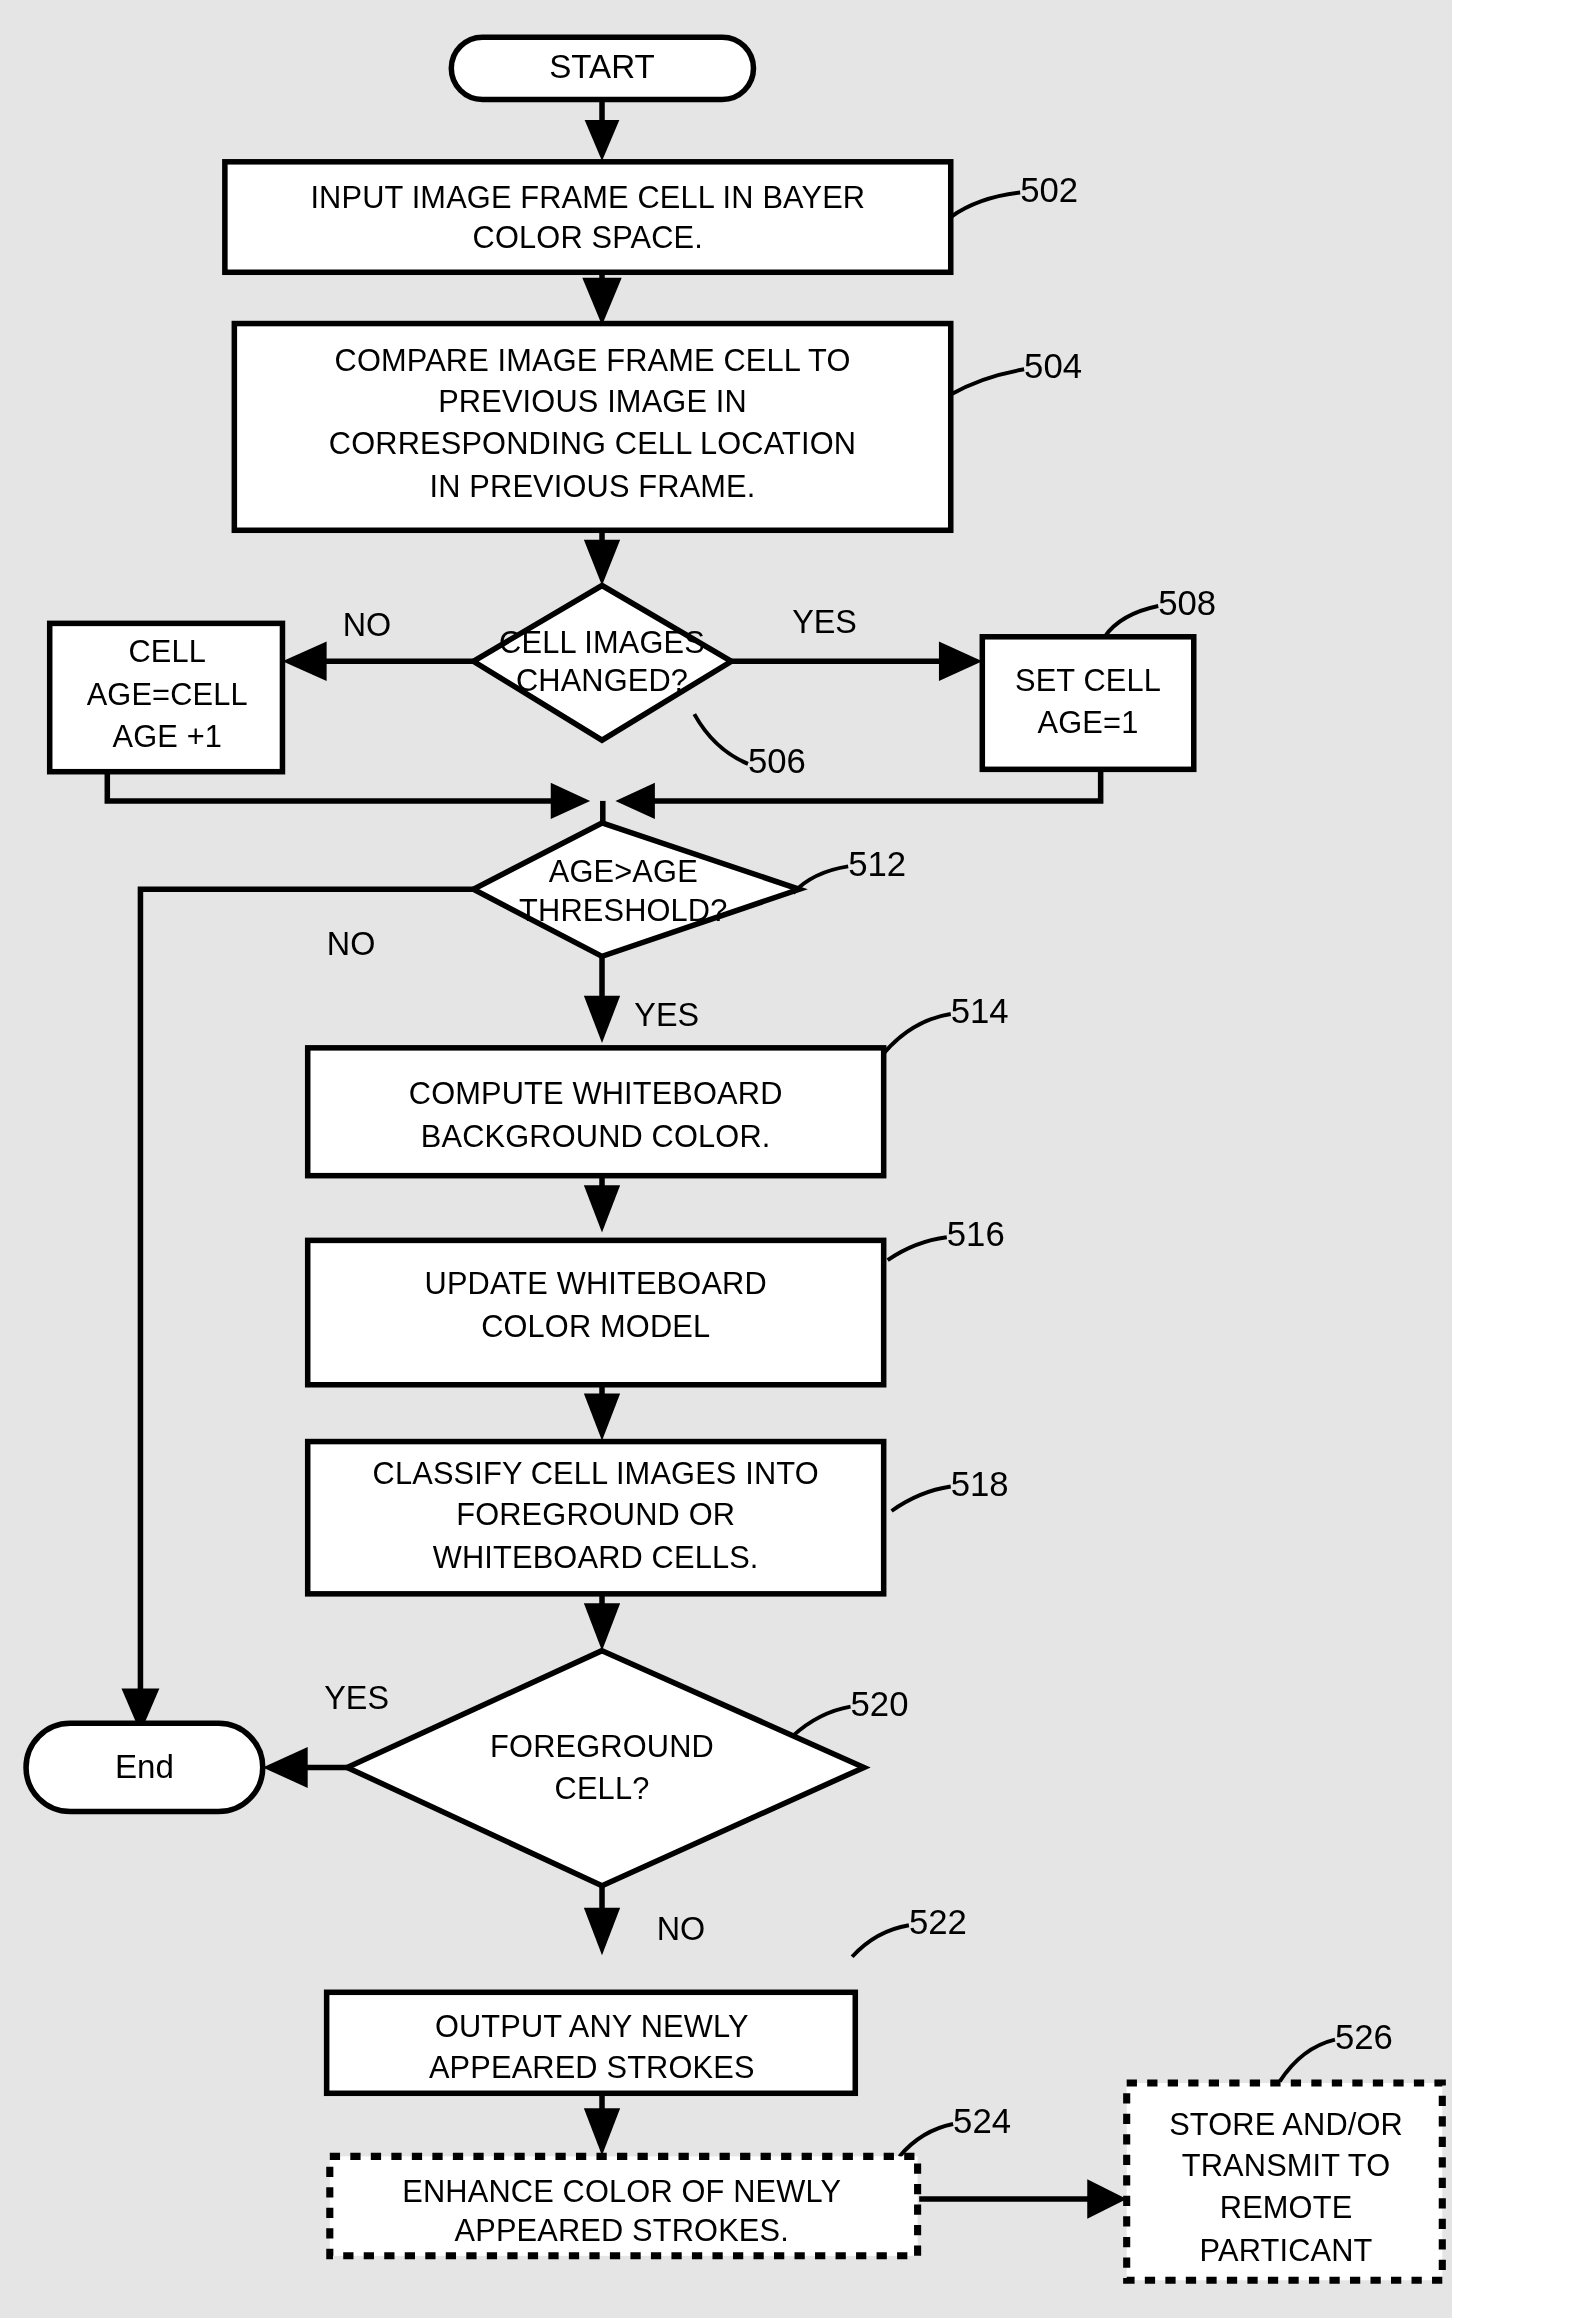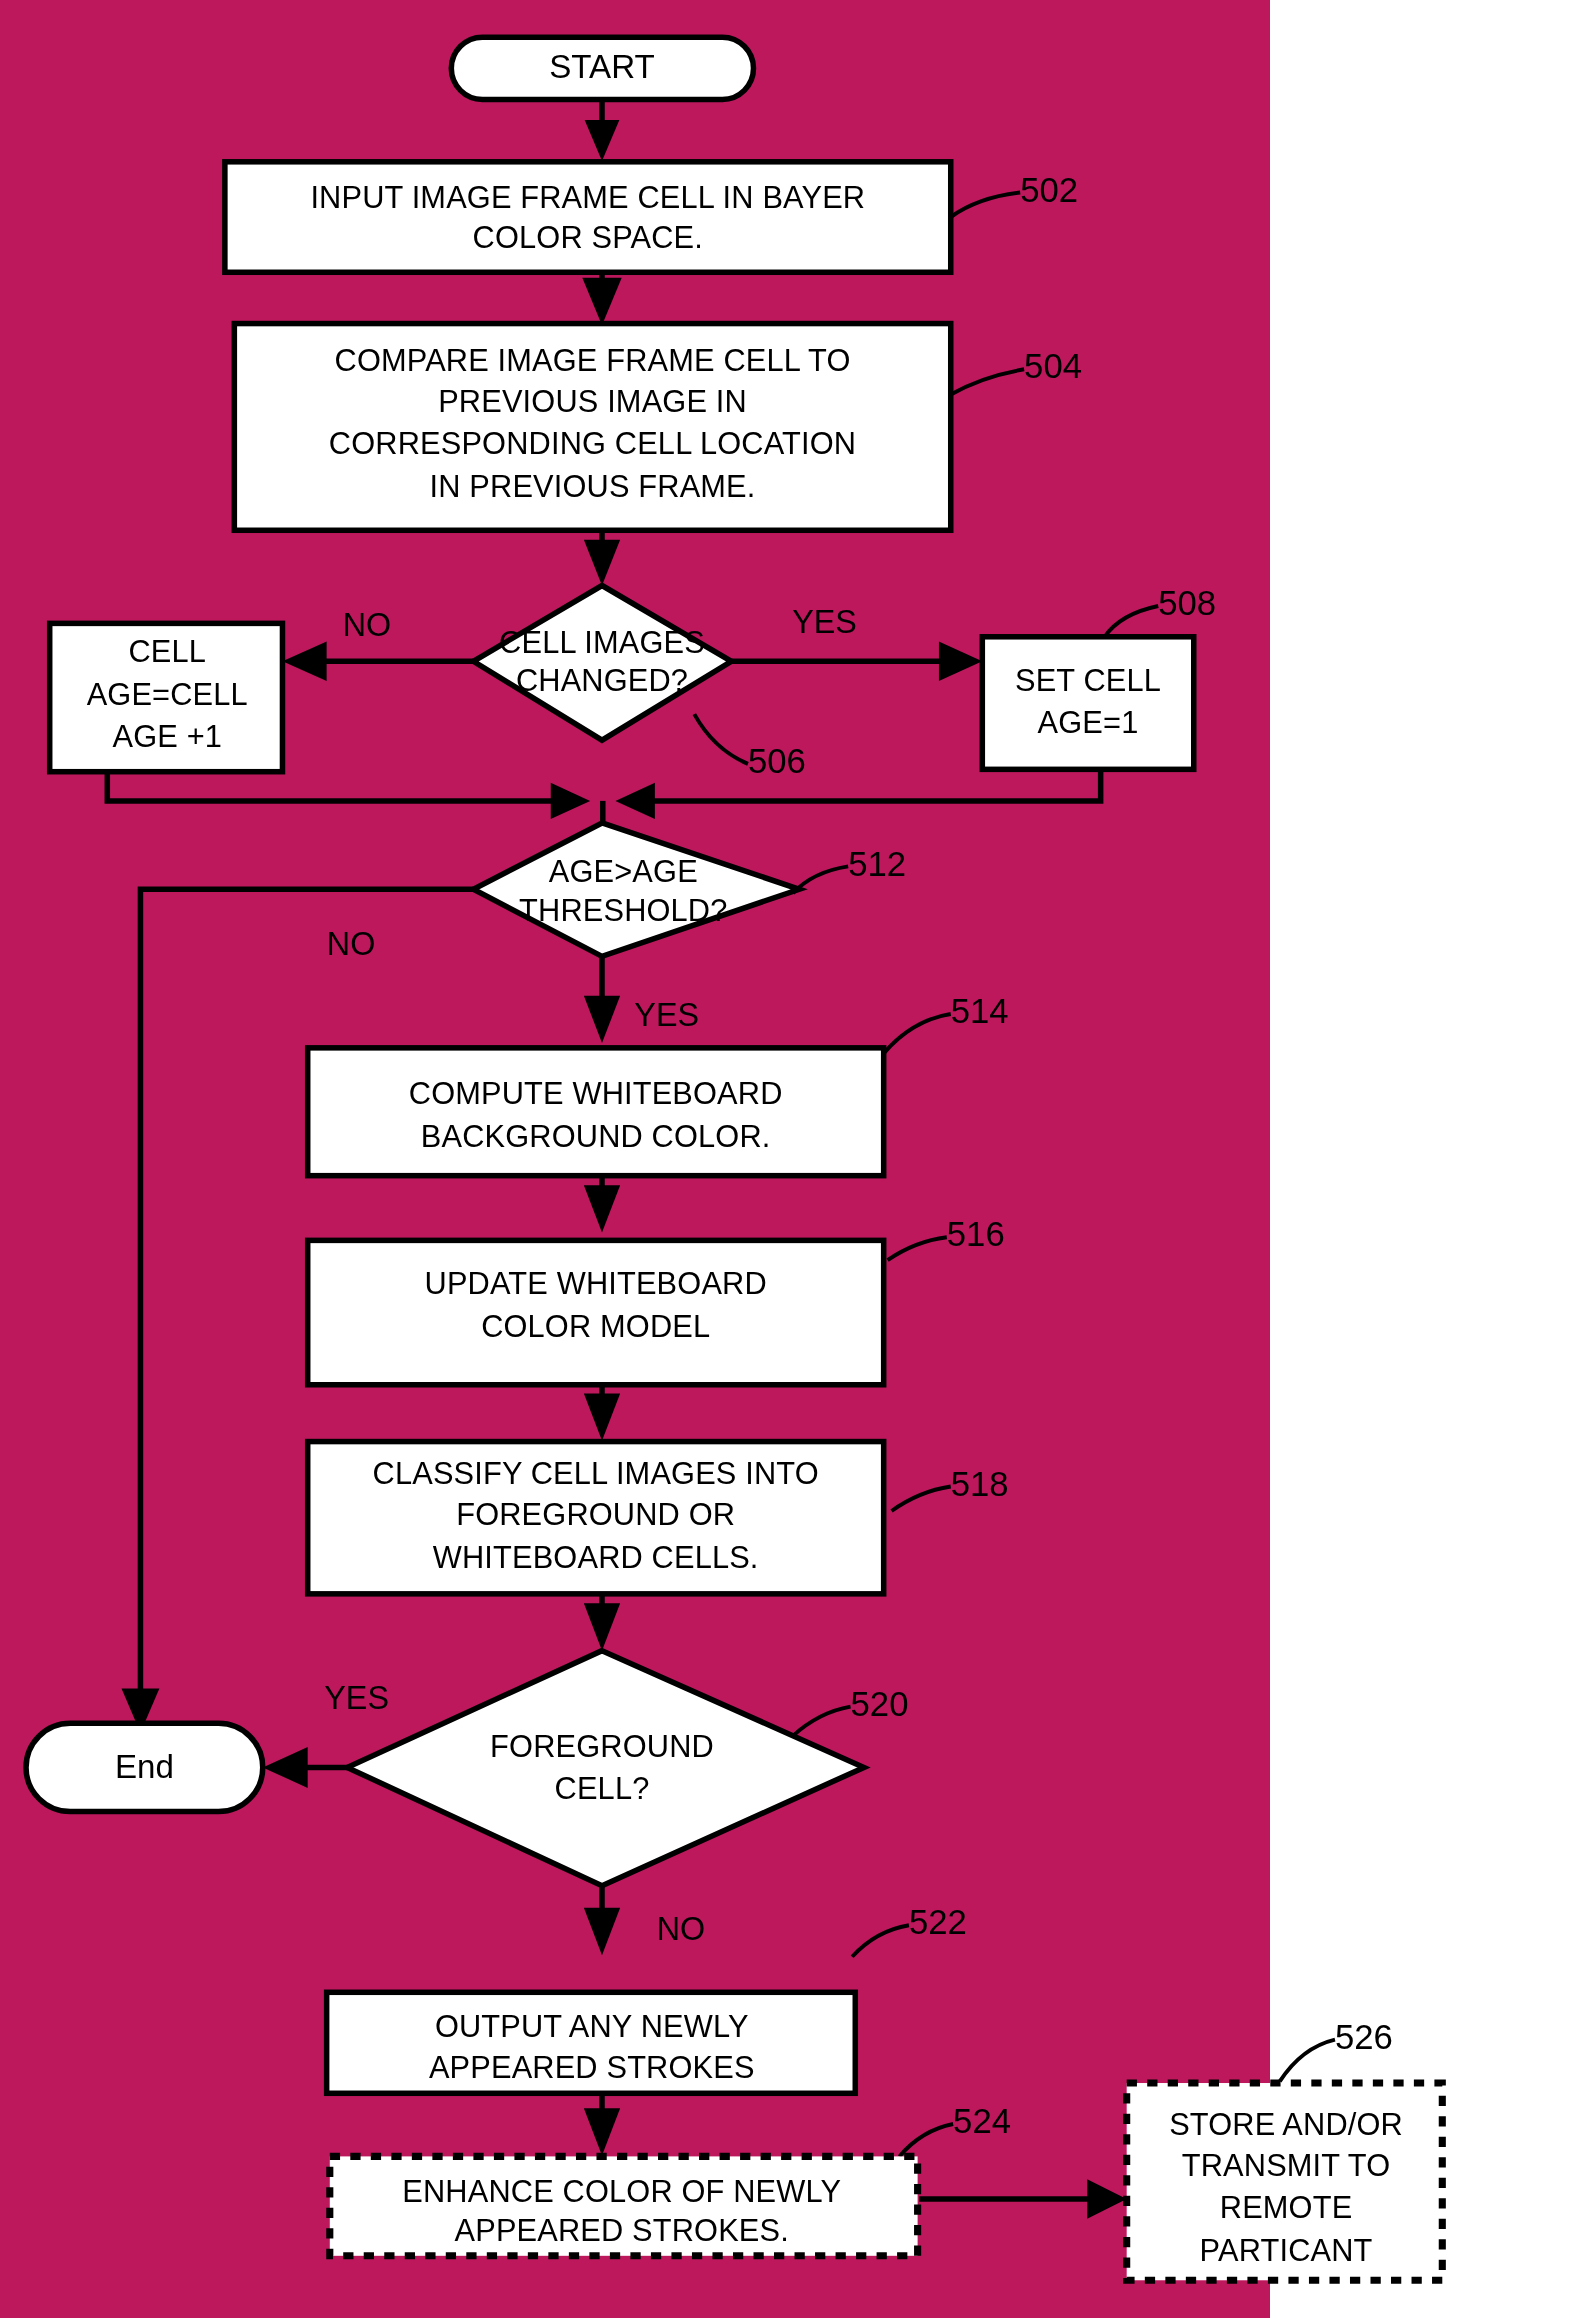--- a/index.html
+++ b/index.html
@@ -8,23 +8,23 @@
     background: #ffffff;
   }
   body {
     font-family: "Liberation Sans", sans-serif;
     width: 1578px;
     height: 2319px;
     overflow: hidden;
   }
   #flowchart-root {
     position: relative;
-    width: 1270px;
+    width: 1452px;
     height: 2319px;
-    background: #be185d;
+    background: #e5e5e5;
   }
   svg#flow-svg {
     display: block;
     width: 1578px;
     height: 2319px;
   }
   .node-shape {
     fill: #ffffff;
     stroke: #000000;
     stroke-width: 7;

